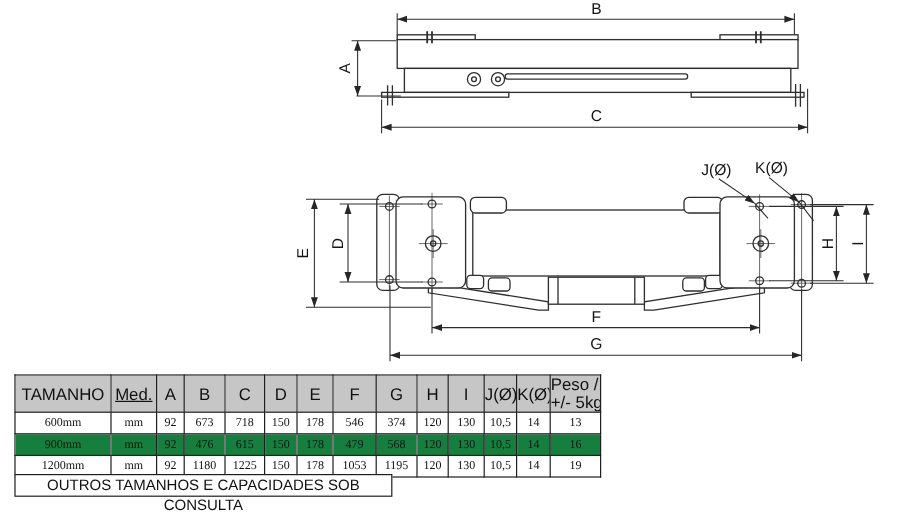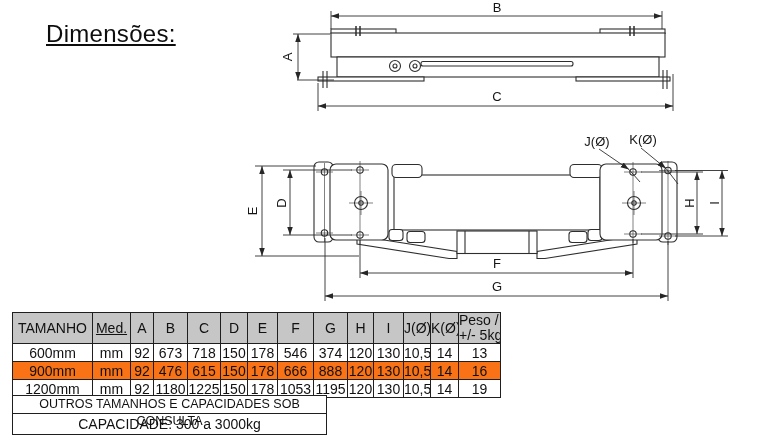--- a/index.html
+++ b/index.html
@@ -12,34 +12,33 @@
 
   table.dim-table{position:absolute;left:12px;top:312px;border-collapse:collapse;
         table-layout:fixed;width:488px;}
   table.dim-table th,table.dim-table td{border:1.5px solid #1f1f1f;text-align:center;
         vertical-align:middle;padding:0;overflow:hidden;white-space:nowrap;}
   table.dim-table th{background:#c6c6c6;font-weight:400;font-size:14px;height:22px;}
   th.th-tamanho{font-size:15px;}
   th.th-med{font-size:14px;text-decoration:underline;}
   th.th-jk{font-size:13px;}
   th.th-peso{font-size:9.5px;line-height:1.08;}
-  table.dim-table td{font-size:14px;height:17px;background:#ffffff;}
-  tr.row-alt td{background:#f97316;}
+  table.dim-table td{font-size:10px;height:17px;background:#ffffff;font-family:Liberation Serif, serif;}
+  tr.row-alt td{background:#15803d;}
 
   .notes{position:absolute;left:12px;top:395px;width:315px;}
   .note-box{border:1.5px solid #1f1f1f;background:#fff;text-align:center;
         font-size:12.5px;line-height:17px;height:17px;}
   .note-box + .note-box{margin-top:-1.5px;font-size:14px;height:20px;line-height:20px;}
 </style>
 </head>
 <body>
 
 <div class="page">
 
-  <div class="title">Dimensões:</div>
 
   <svg class="drawing" width="770" height="318" viewBox="0 0 770 318">
     <defs>
       <marker id="arr" viewBox="0 0 10 8" refX="9.3" refY="4" markerWidth="10" markerHeight="8" orient="auto-start-reverse">
         <path d="M0,0.8 L9.3,4 L0,7.2 z" fill="#262626"></path>
       </marker>
     </defs>
 
     <g>
       <g stroke="#2e2e2e" stroke-width="1.1" fill="#ffffff">
@@ -204,22 +203,22 @@
       <td>13</td>
     </tr>
     <tr class="row-alt">
       <td>900mm</td>
       <td>mm</td>
       <td>92</td>
       <td>476</td>
       <td>615</td>
       <td>150</td>
       <td>178</td>
-      <td>666</td>
-      <td>888</td>
+      <td>479</td>
+      <td>568</td>
       <td>120</td>
       <td>130</td>
       <td>10,5</td>
       <td>14</td>
       <td>16</td>
     </tr>
     <tr>
       <td>1200mm</td>
       <td>mm</td>
       <td>92</td>
@@ -233,16 +232,15 @@
       <td>130</td>
       <td>10,5</td>
       <td>14</td>
       <td>19</td>
     </tr>
   </tbody>
     </table>
 
   <div class="notes">
     <div class="note-box">OUTROS TAMANHOS E CAPACIDADES SOB CONSULTA</div>
-    <div class="note-box">CAPACIDADE: 300 a 3000kg</div>
   </div>
 
 </div>
 
 </body></html>

